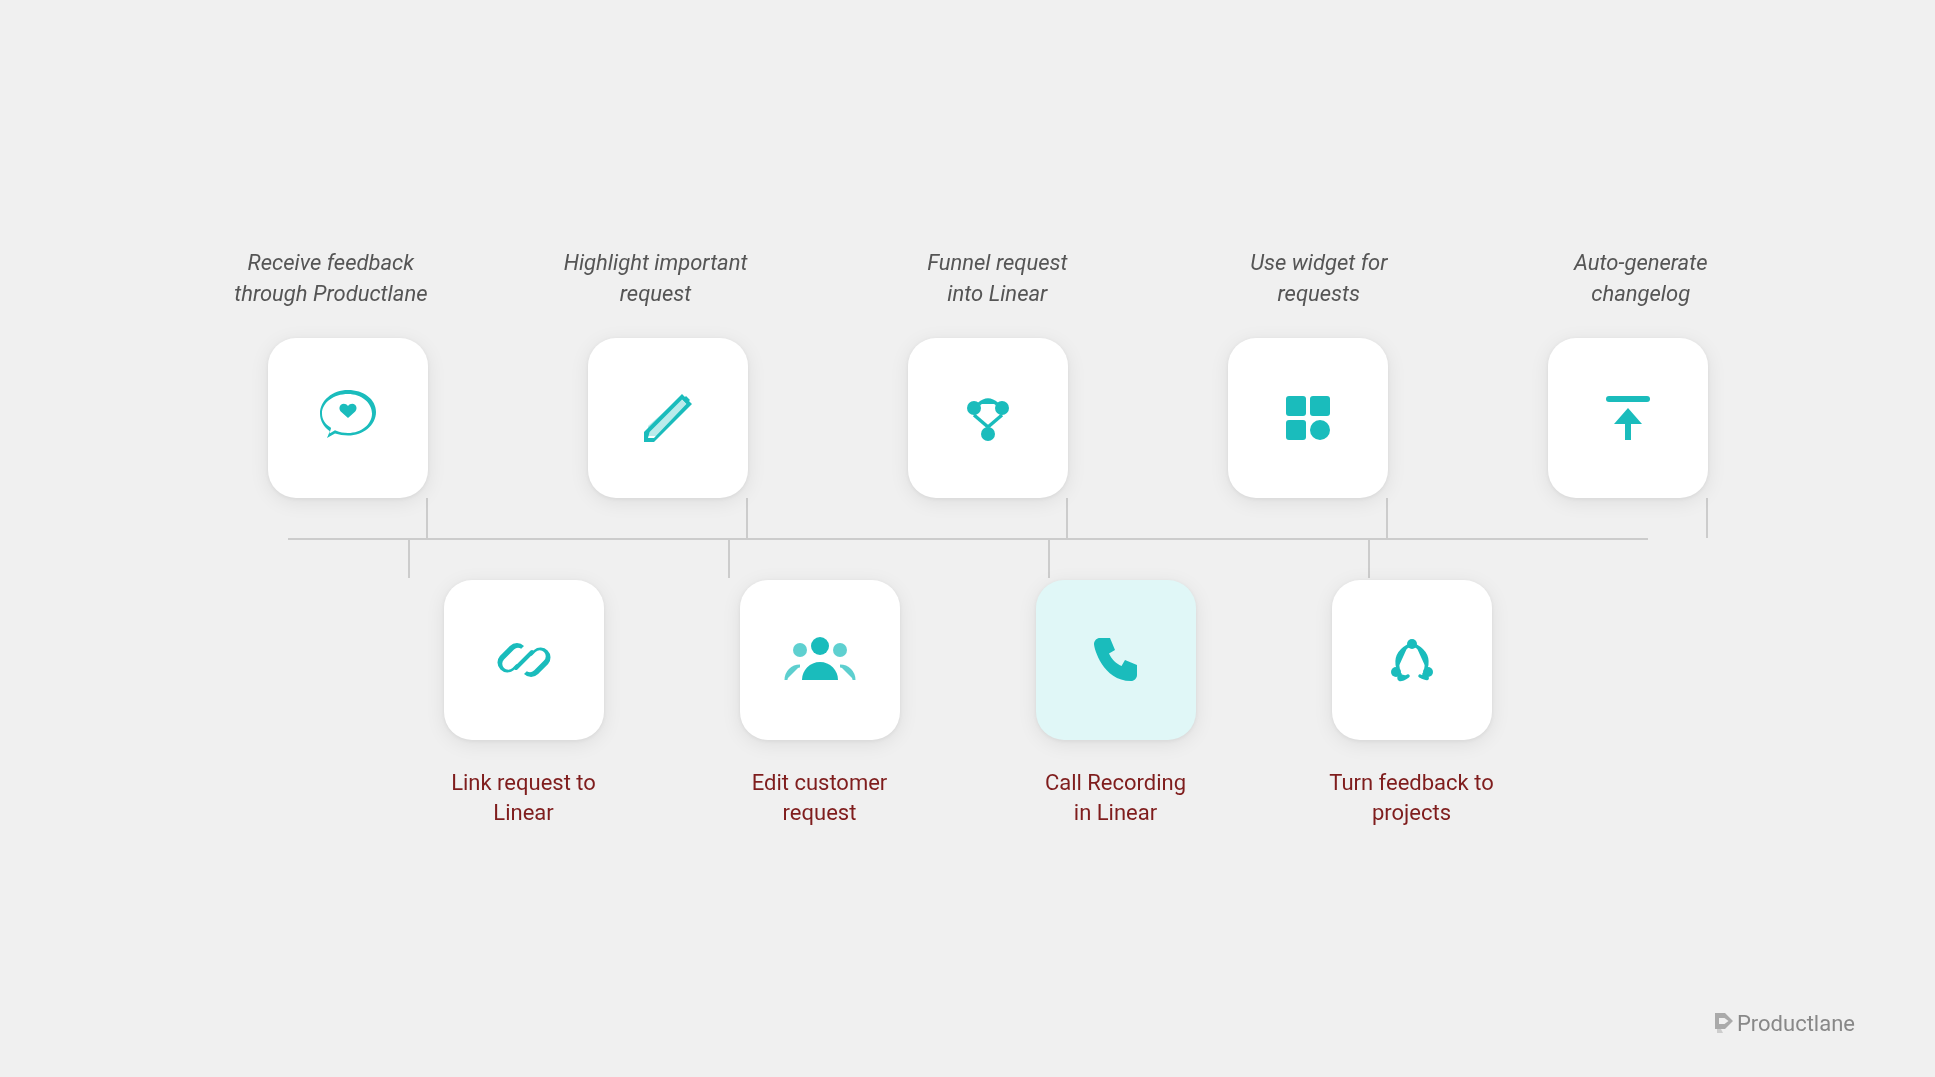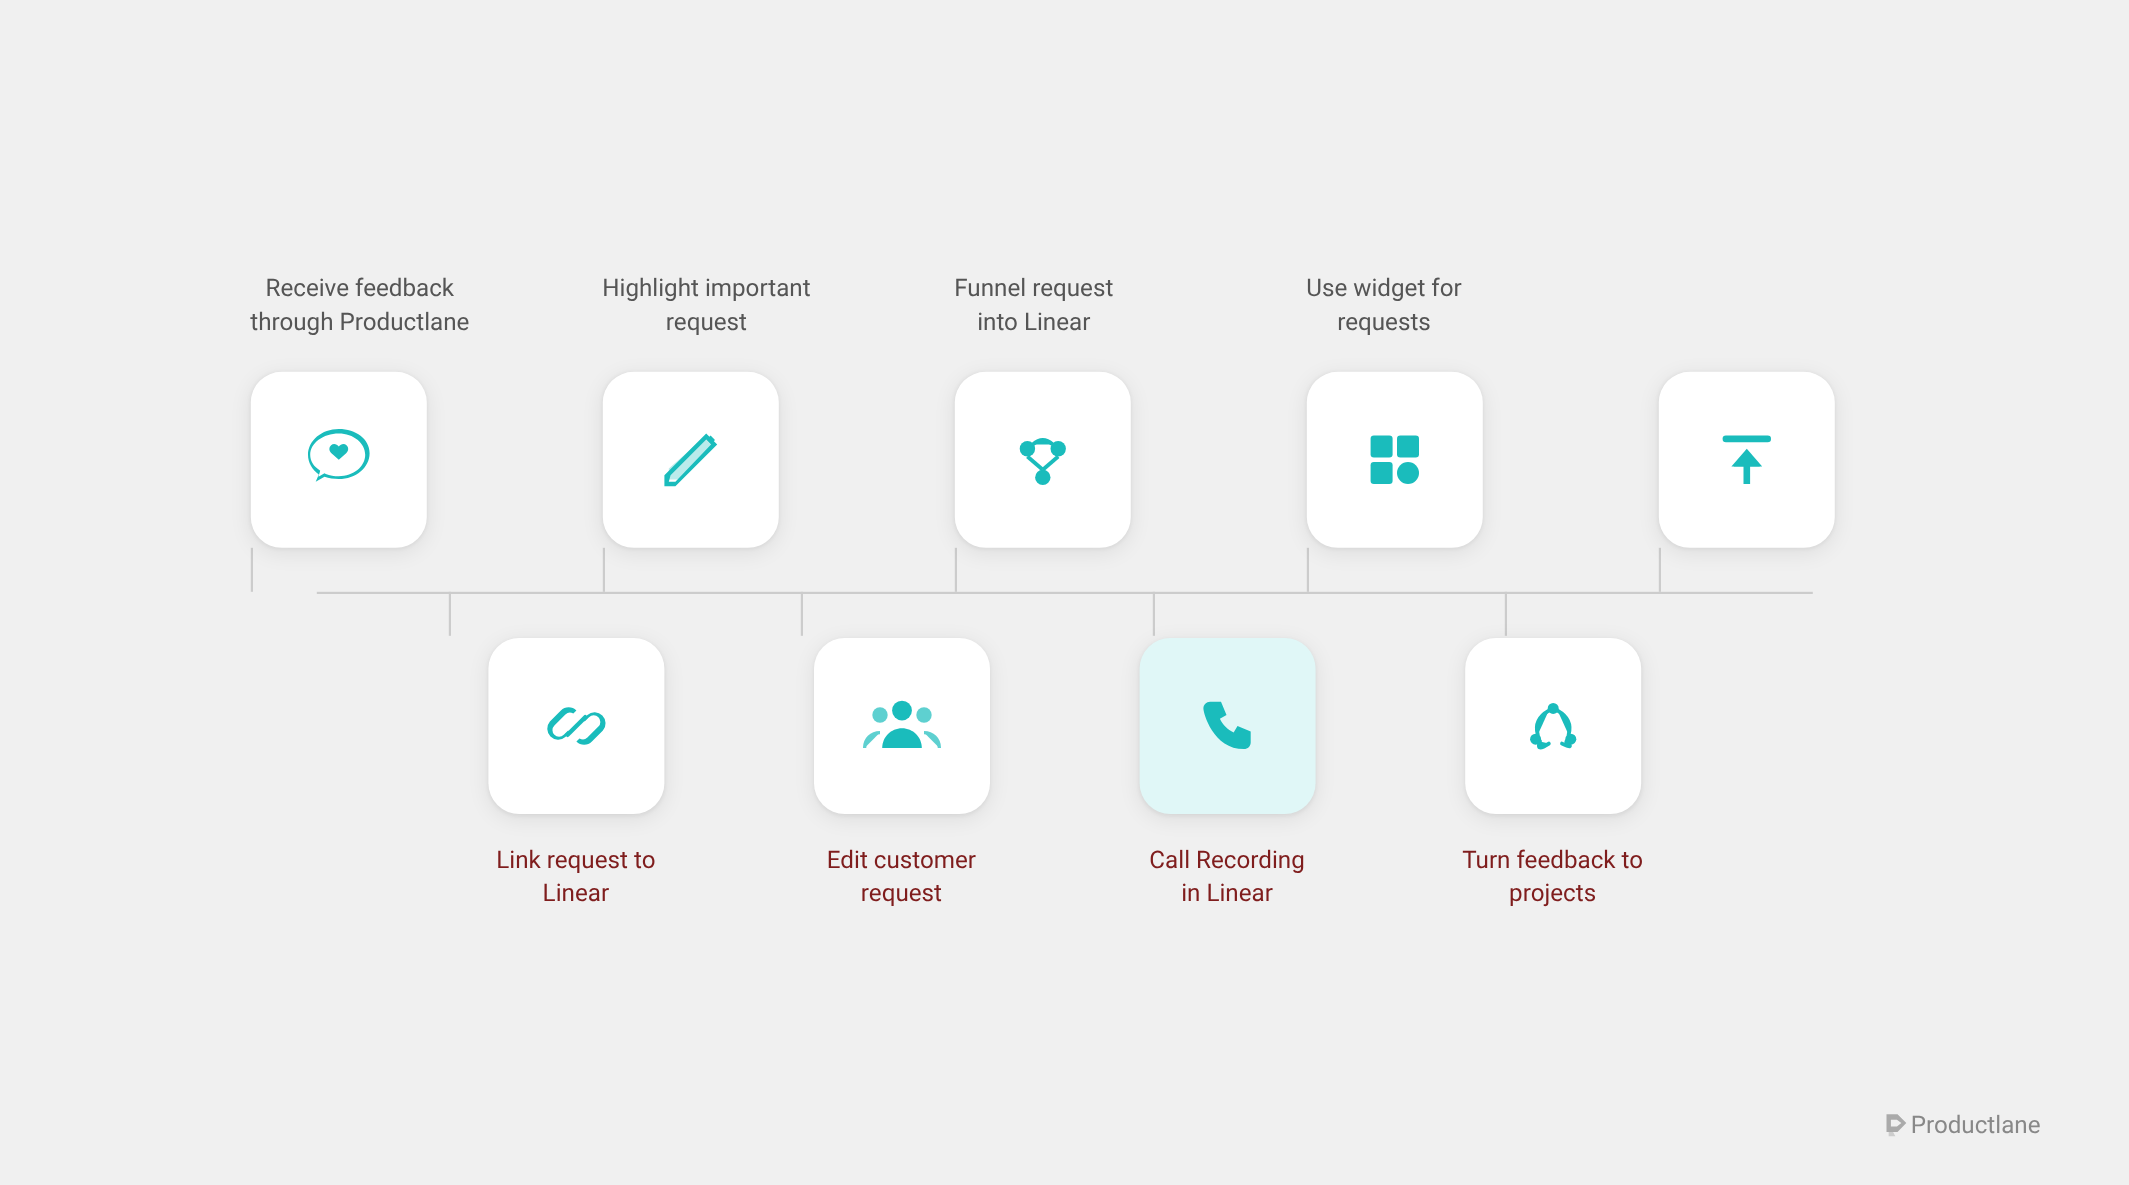--- a/index.html
+++ b/index.html
@@ -30,23 +30,24 @@
       align-items: flex-end;
       justify-content: center;
       gap: 0;
       width: 100%;
       position: relative;
     }
 
     .top-item {
       display: flex;
       flex-direction: column;
-      align-items: flex-start;
+      align-items: flex-end;
       width: 240px;
       margin: 0 60px;
+      font-style: italic;
     }
 
     .top-label {
       text-align: center;
       font-size: 22px;
       color: #555;
       line-height: 1.4;
       margin-bottom: 28px;
       min-height: 70px;
       display: flex;
@@ -184,20 +185,21 @@
           <rect class="icon-svg" x="38" y="14" width="20" height="20" rx="3"></rect>
           <rect class="icon-svg" x="14" y="38" width="20" height="20" rx="3"></rect>
 
           <rect class="icon-svg" x="38" y="38" width="20" height="20" rx="10" transform="rotate(45 48 48)"></rect>
         </svg>
       </div>
       <div style="width:2px; height:40px; background:#ccc;"></div>
     </div>
 
     <div class="top-item">
+      <div class="top-label">Auto-generate<br>changelog</div>
       <div class="icon-card">
         <svg viewBox="0 0 72 72">
 
           <rect class="icon-svg" x="14" y="14" width="44" height="6" rx="3"></rect>
 
           <path class="icon-svg" d="M36 58V30"></path>
           <path class="icon-svg" d="M36 30l-12 12h24L36 30z"></path>
           <rect class="icon-svg" x="33" y="30" width="6" height="28"></rect>
           <path class="icon-svg" d="M22 42l14-16 14 16H22z"></path>
         </svg>

